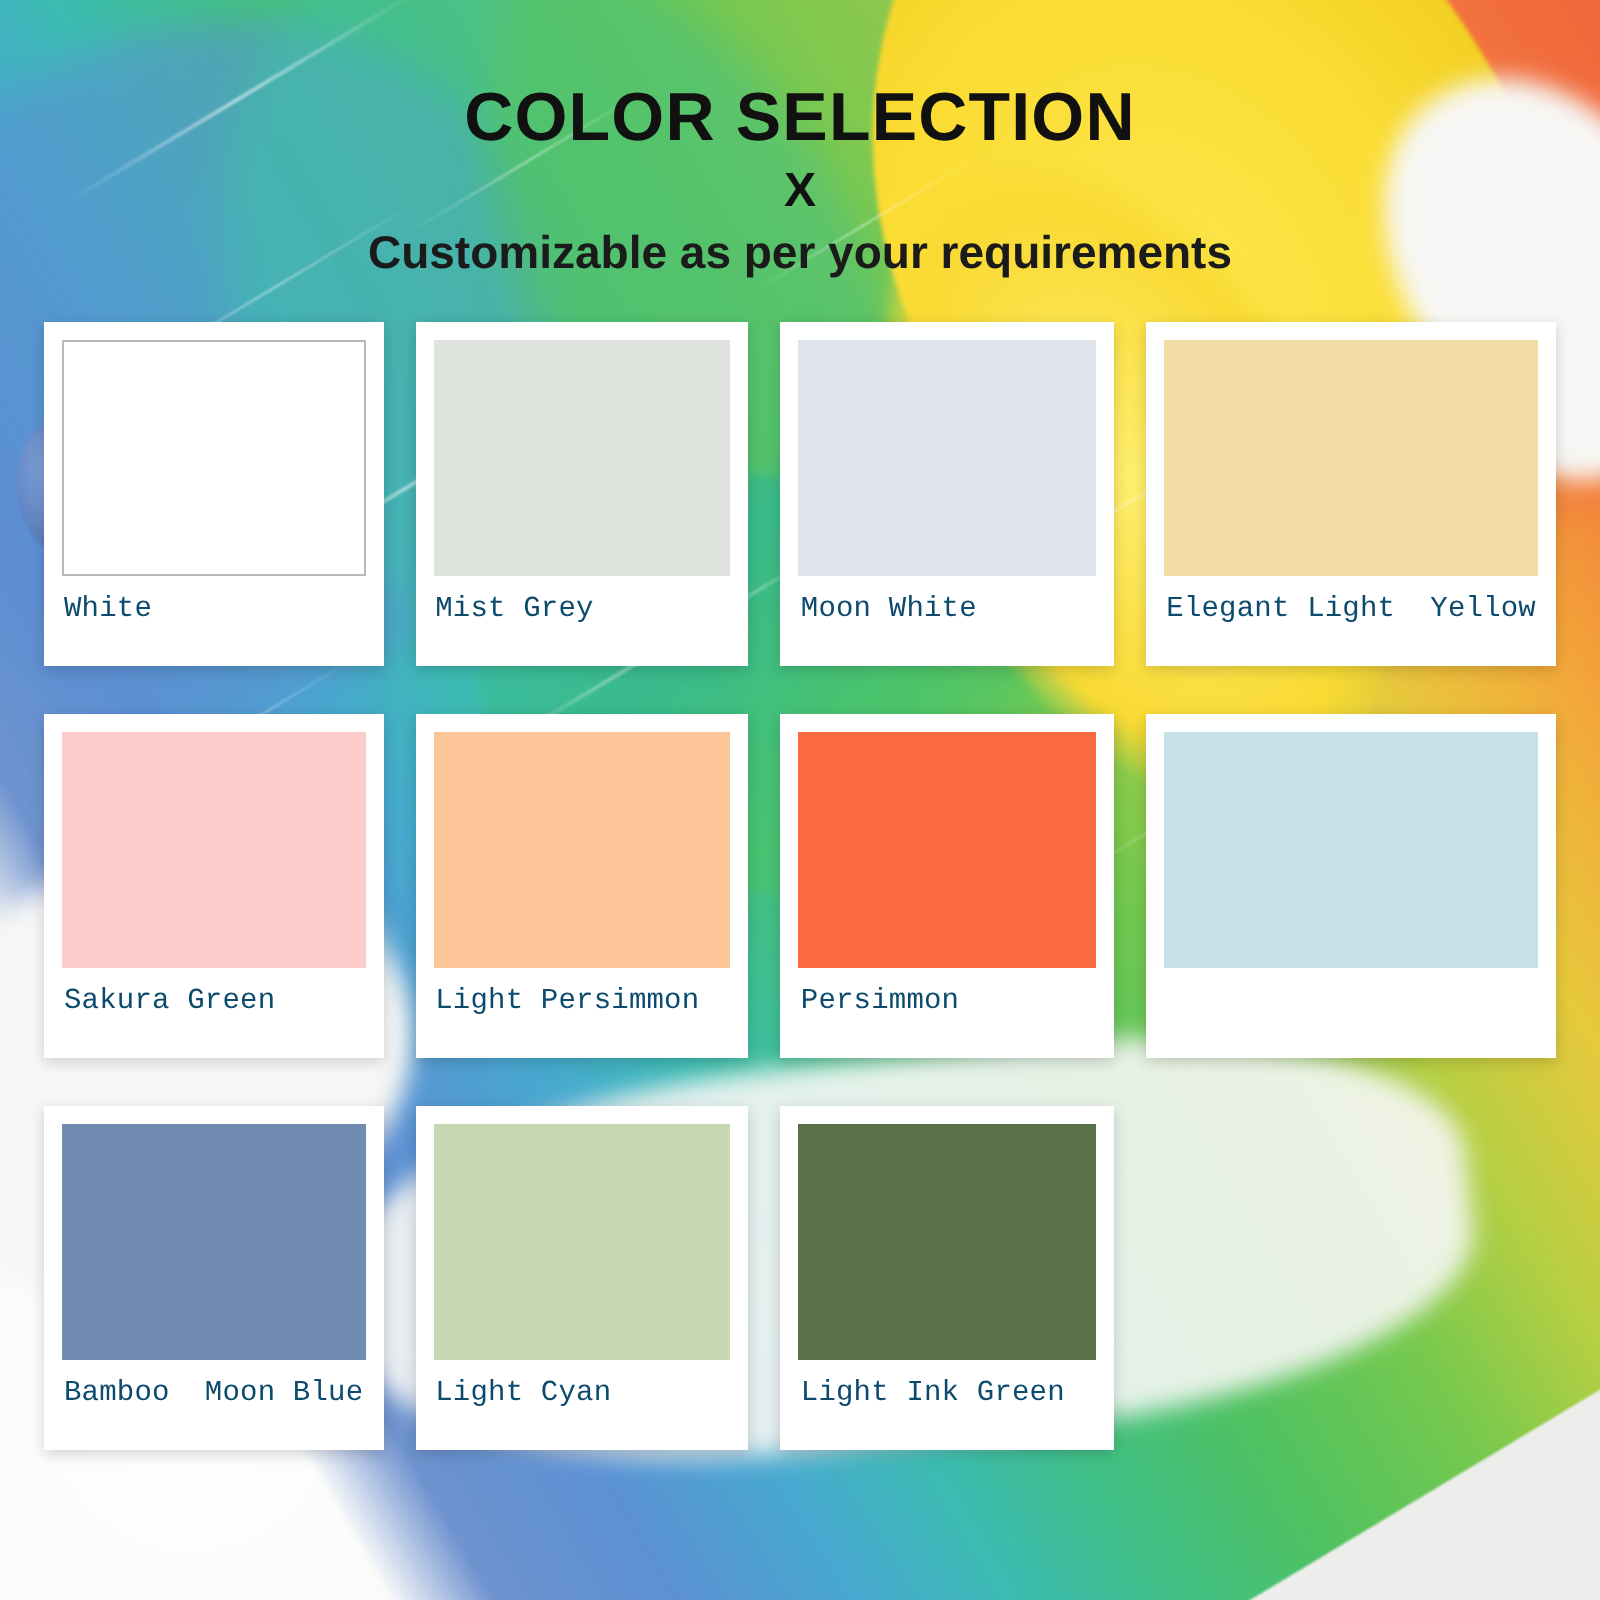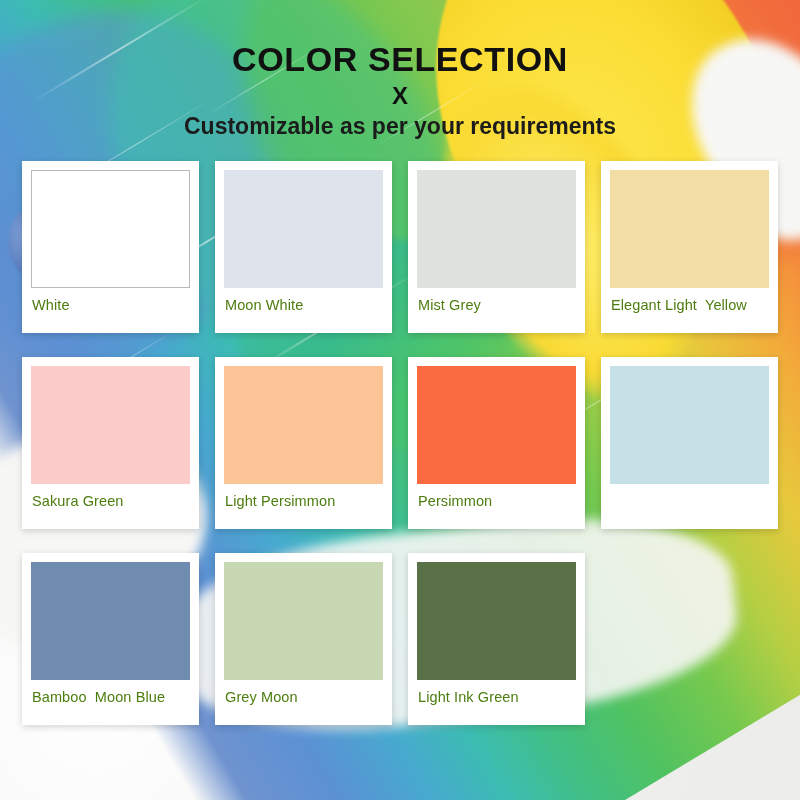--- a/index.html
+++ b/index.html
@@ -242,25 +242,26 @@
     height: 118px;
     flex: 0 0 118px;
   }
 
   .swatch-chip.bordered {
     border: 1px solid #b9b9b9;
   }
 
   .swatch-label {
     font-size: 14.5px;
-    color: #4d7c0f;
+    color: #0c4a6e;
     padding: 9px 1px 0 1px;
     line-height: 1.15;
     white-space: pre;
     letter-spacing: 0.1px;
+    font-family: Liberation Mono, monospace;
   }
 </style>
 </head>
 <body>
 
 <div id="paint-backdrop">
   <div class="canvas-base"></div>
   <div class="rainbow-sweep"></div>
   <div class="sweep-band band-blue"></div>
   <div class="sweep-band band-teal"></div>
@@ -292,28 +293,28 @@
     <div id="title-divider">X</div>
     <div id="page-subtitle">Customizable as per your requirements</div>
   </div>
 
   <div id="swatch-grid">
       <div class="swatch-card">
         <div class="swatch-chip bordered" style="background: rgb(255, 255, 255);"></div>
         <div class="swatch-label">White</div>
       </div>
       <div class="swatch-card">
+        <div class="swatch-chip" style="background: rgb(223, 227, 221);"></div>
+        <div class="swatch-label">Mist Grey</div>
+      </div>
+      <div class="swatch-card">
         <div class="swatch-chip" style="background: rgb(222, 227, 236);"></div>
         <div class="swatch-label">Moon White</div>
       </div>
       <div class="swatch-card">
-        <div class="swatch-chip" style="background: rgb(223, 227, 221);"></div>
-        <div class="swatch-label">Mist Grey</div>
-      </div>
-      <div class="swatch-card">
         <div class="swatch-chip" style="background: rgb(242, 221, 164);"></div>
         <div class="swatch-label">Elegant Light  Yellow</div>
       </div>
       <div class="swatch-card">
         <div class="swatch-chip" style="background: rgb(252, 204, 203);"></div>
         <div class="swatch-label">Sakura Green</div>
       </div>
       <div class="swatch-card">
         <div class="swatch-chip" style="background: rgb(251, 197, 152);"></div>
         <div class="swatch-label">Light Persimmon</div>
@@ -324,21 +325,21 @@
       </div>
       <div class="swatch-card">
         <div class="swatch-chip" style="background: rgb(198, 224, 232);"></div>
       </div>
       <div class="swatch-card">
         <div class="swatch-chip" style="background: rgb(112, 140, 176);"></div>
         <div class="swatch-label">Bamboo  Moon Blue</div>
       </div>
       <div class="swatch-card">
         <div class="swatch-chip" style="background: rgb(199, 216, 178);"></div>
-        <div class="swatch-label">Grey Moon</div>
+        <div class="swatch-label">Light Cyan</div>
       </div>
       <div class="swatch-card">
         <div class="swatch-chip" style="background: rgb(90, 112, 70);"></div>
         <div class="swatch-label">Light Ink Green</div>
       </div>
     </div>
 
 </div>
 
 </body></html>

